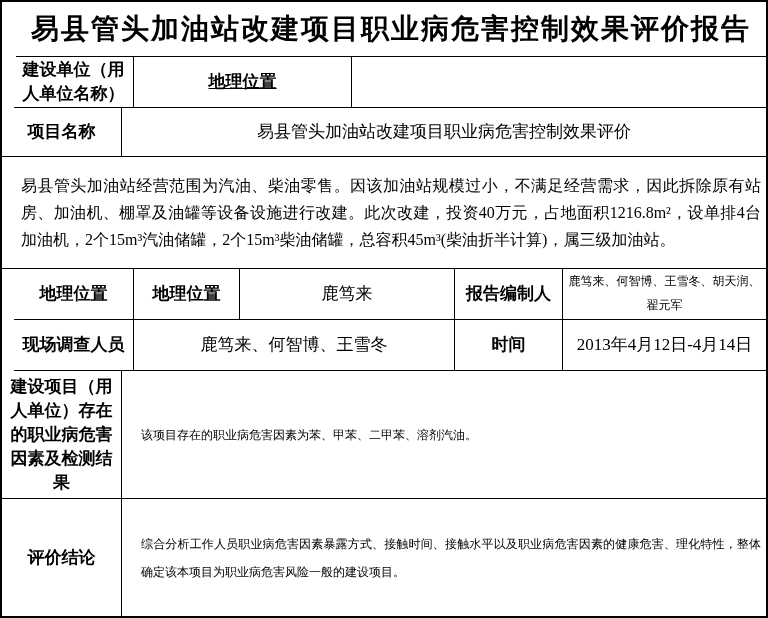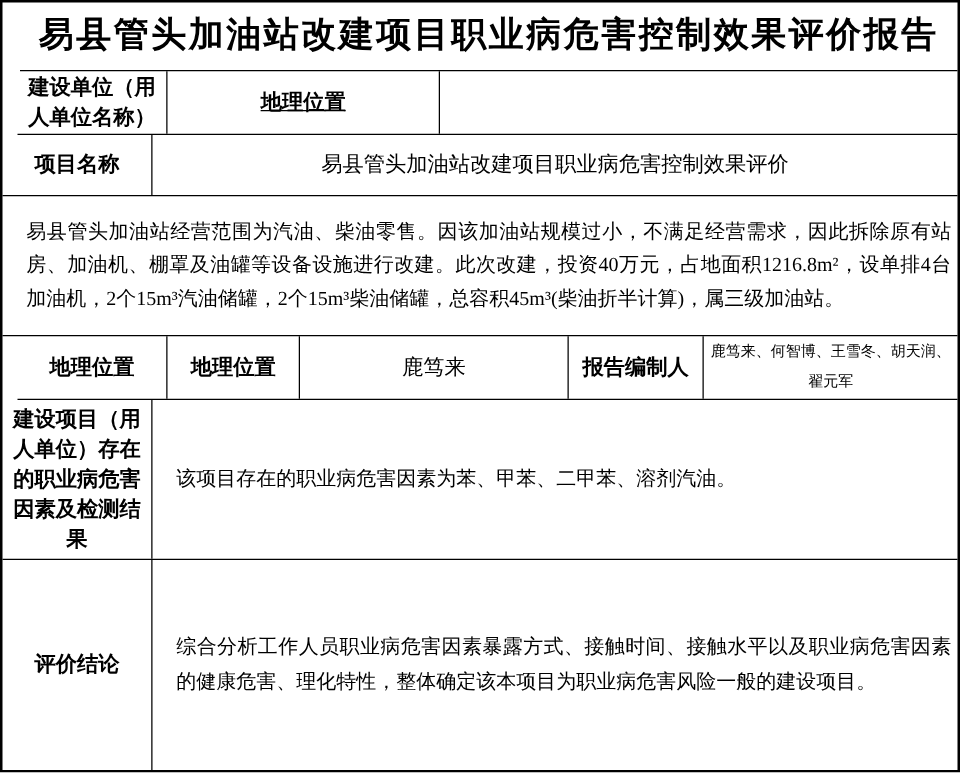--- a/index.html
+++ b/index.html
@@ -42,21 +42,21 @@
     line-height:30px;
   }
   .para{
     justify-content:flex-end;
     text-align:justify;
     padding:2px 5px;
     margin-left:14px;
   }
   .para span{ width:100%; display:block; }
   .intro-text{ font-size:16px; line-height:27px; }
-  .body-text{ font-size:16px; line-height:28px; }
+  .body-text{ font-size:12px; line-height:28px; }
   .names{ font-size:12px; padding:1px 2px;font-family:Liberation Mono, monospace; }
   .colA{ width:120px; flex:none; }
   .w106{ width:106px; flex:none; }
   .w108{ width:108px; flex:none; }
   .w213{ width:213px; flex:none; }
   .w215{ width:215px; flex:none; }
   .w218{ width:218px; flex:none;text-decoration:underline; }
   .w321{ width:321px; flex:none; }
   .grow{ flex:1 1 auto; }
   .h51{ height:51px;margin-left:12px; }
@@ -91,20 +91,26 @@
     </div>
 
     <div class="row h51">
       <div class="cell label colA">地理位置</div>
       <div class="cell label w106">地理位置</div>
       <div class="cell w215">鹿笃来</div>
       <div class="cell label w108">报告编制人</div>
       <div class="cell grow endcol names">鹿笃来、何智博、王雪冬、胡天润、翟元军</div>
     </div>
 
+    <div class="row h51">
+      <div class="cell label colA">现场调查人员</div>
+      <div class="cell w321">鹿笃来、何智博、王雪冬</div>
+      <div class="cell label w108">时间</div>
+      <div class="cell grow endcol">2013年4月12日-4月14日</div>
+    </div>
 
     <div class="row h128">
       <div class="cell label colA">建设项目（用人单位）存在的职业病危害因素及检测结果</div>
       <div class="cell grow endcol para body-text">
         <span>该项目存在的职业病危害因素为苯、甲苯、二甲苯、溶剂汽油。</span>
       </div>
     </div>
 
     <div class="row last">
       <div class="cell label colA">评价结论</div>

